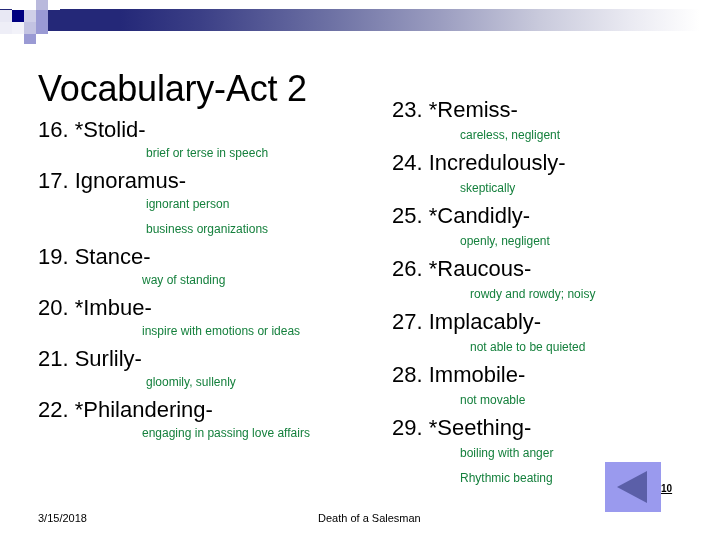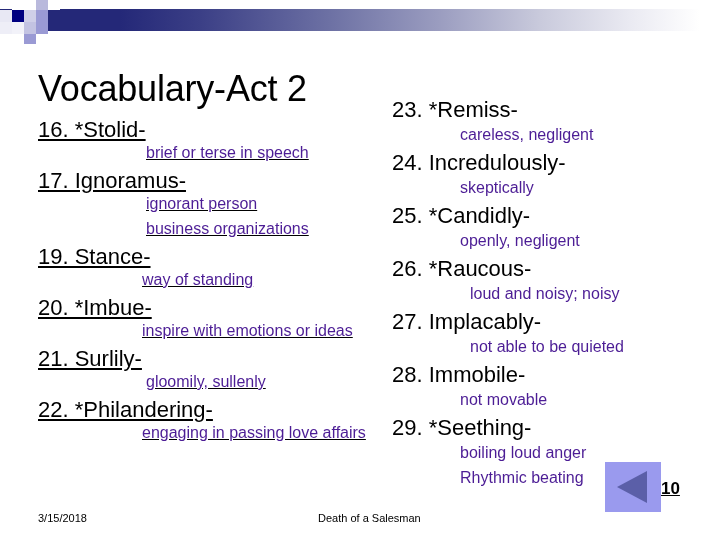--- a/index.html
+++ b/index.html
@@ -62,29 +62,29 @@
   #left-column  { left: 38px;  top: 120px;  width: 340px; }
   #right-column { left: 392px; top: 100px;  width: 320px; }
 
   .vocab-term {
     font-size: 22px;
     line-height: 19px;
     white-space: nowrap;
     color: #000000;
   }
   .vocab-def {
-    font-size: 16px;
+    font-size: 12px;
     line-height: 14px;
     white-space: nowrap;
-    color: #4c1d95;
+    color: #15803d;
   }
   
   #left-column .vocab-term { margin-left: 0px; }
   #left-column .vocab-def  { margin-left: 74px; margin-top: 7px; padding-left: 30px; }
-  #left-column .entry      { margin-bottom: 11px; text-decoration: underline; }
+  #left-column .entry      { margin-bottom: 11px; }
   #left-column .entry:first-child { margin-bottom: 11px; }
 
   
   #right-column .vocab-term { margin-left: 0px; }
   #right-column .vocab-def  { margin-left: 68px; margin-top: 9px; }
   #right-column .entry      { margin-bottom: 11px; }
 
   
   .ind-1 { margin-left: 74px !important; }
   .ind-2 { margin-left: 78px !important; }
@@ -113,21 +113,21 @@
   
   .footer-text {
     position: absolute;
     font-size: 11px;
     line-height: 13px;
     color: #000000;
     white-space: nowrap;
   }
   #footer-date   { left: 38px;  top: 512px; }
   #footer-center { left: 303px; top: 512px; padding-left: 15px; }
-  #footer-page   { left: 661px; top: 482px; font-size: 17px; font-weight: bold; text-decoration: underline; }
+  #footer-page   { left: 661px; top: 482px; font-size: 10px; font-weight: bold; text-decoration: underline; }
 </style>
 </head>
 <body>
 
 <div id="header-band">
   <div id="gradient-bar"></div>
 
   <div class="mosaic-sq" style="left:12px; top:10px; width:12px; height:12px; background:#000080;"></div>
   <div class="mosaic-sq" style="left:0px; top:10px; width:12px; height:12px; background:#e8e8f4;"></div>
   <div class="mosaic-sq" style="left:0px; top:22px; width:12px; height:12px; background:#eeeef7;"></div>
@@ -196,36 +196,36 @@
     <div class="vocab-def ind-3">skeptically</div>
   </div>
 
   <div class="entry">
     <div class="vocab-term">25. *Candidly-</div>
     <div class="vocab-def ind-3">openly, negligent</div>
   </div>
 
   <div class="entry">
     <div class="vocab-term">26. *Raucous-</div>
-    <div class="vocab-def ind-2">loud and noisy; noisy</div>
+    <div class="vocab-def ind-2">rowdy and rowdy; noisy</div>
   </div>
 
   <div class="entry">
     <div class="vocab-term">27.   Implacably-</div>
     <div class="vocab-def ind-2">not able to be quieted</div>
   </div>
 
   <div class="entry">
     <div class="vocab-term">28.   Immobile-</div>
     <div class="vocab-def ind-3">not movable</div>
   </div>
 
   <div class="entry">
     <div class="vocab-term">29.  *Seething-</div>
-    <div class="vocab-def ind-3">boiling loud anger</div>
+    <div class="vocab-def ind-3">boiling with anger</div>
   </div>
 
   <div class="entry">
     <div class="vocab-def ind-3">Rhythmic beating</div>
   </div>
 
 </div>
 
 <div id="nav-back-button">
   <div id="nav-back-arrow"></div>

